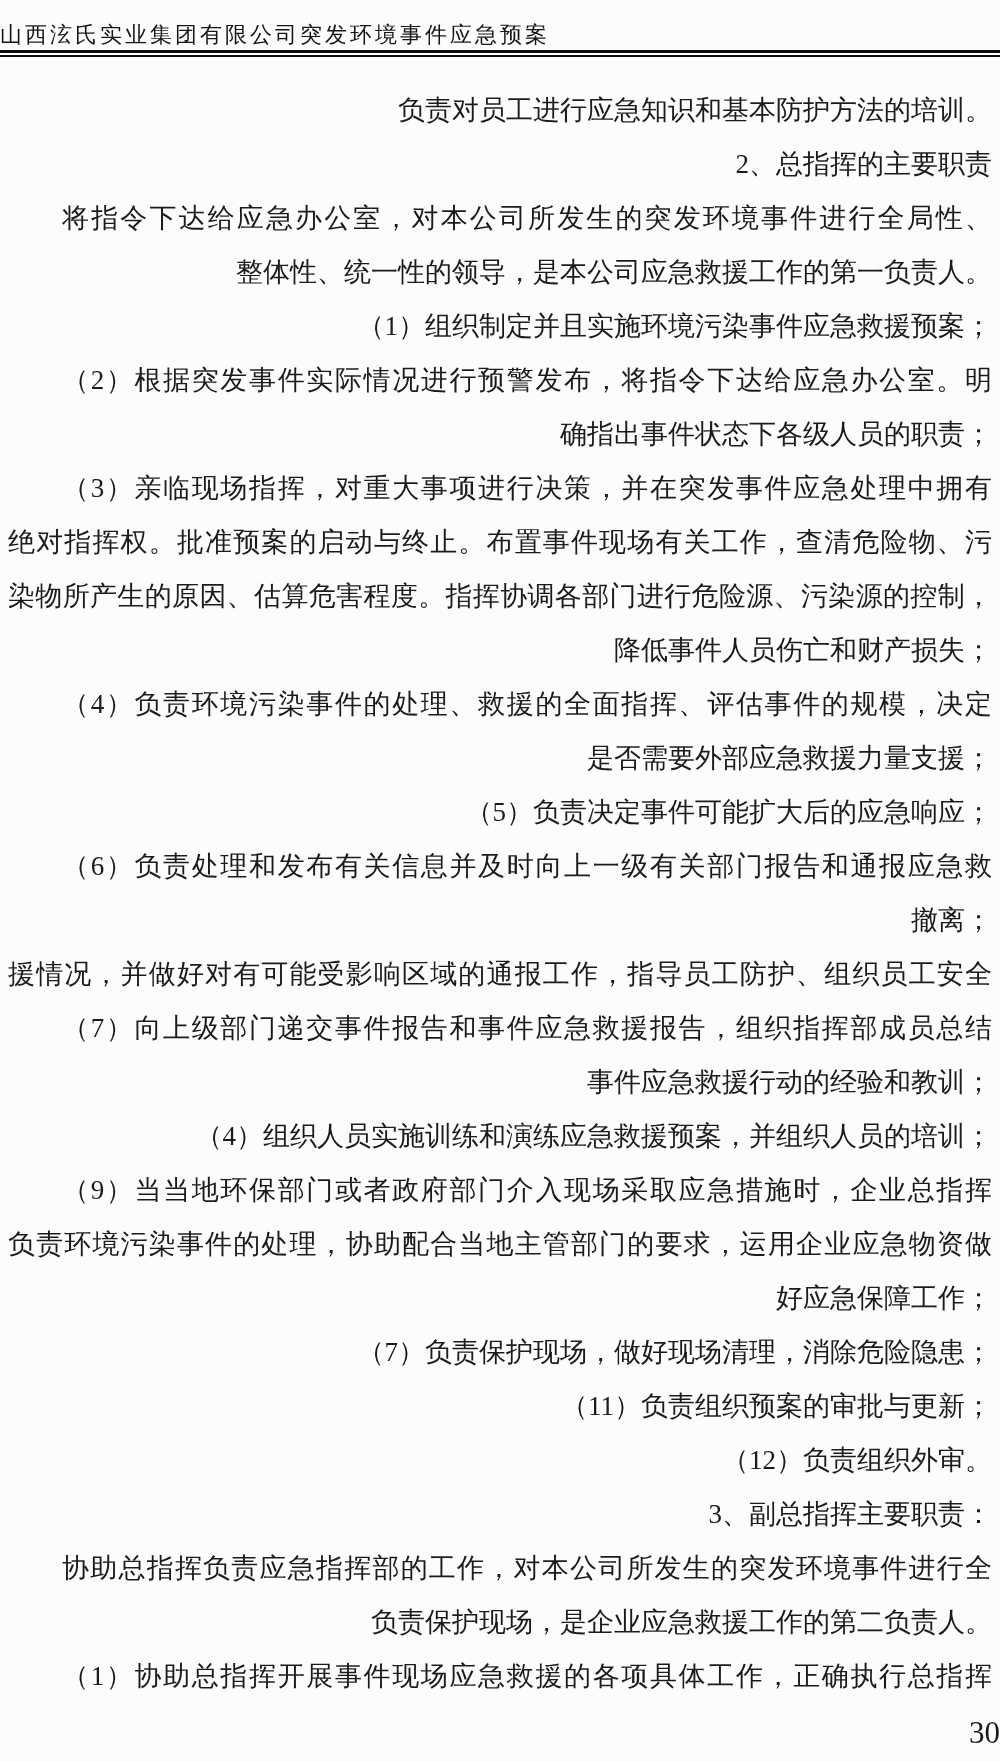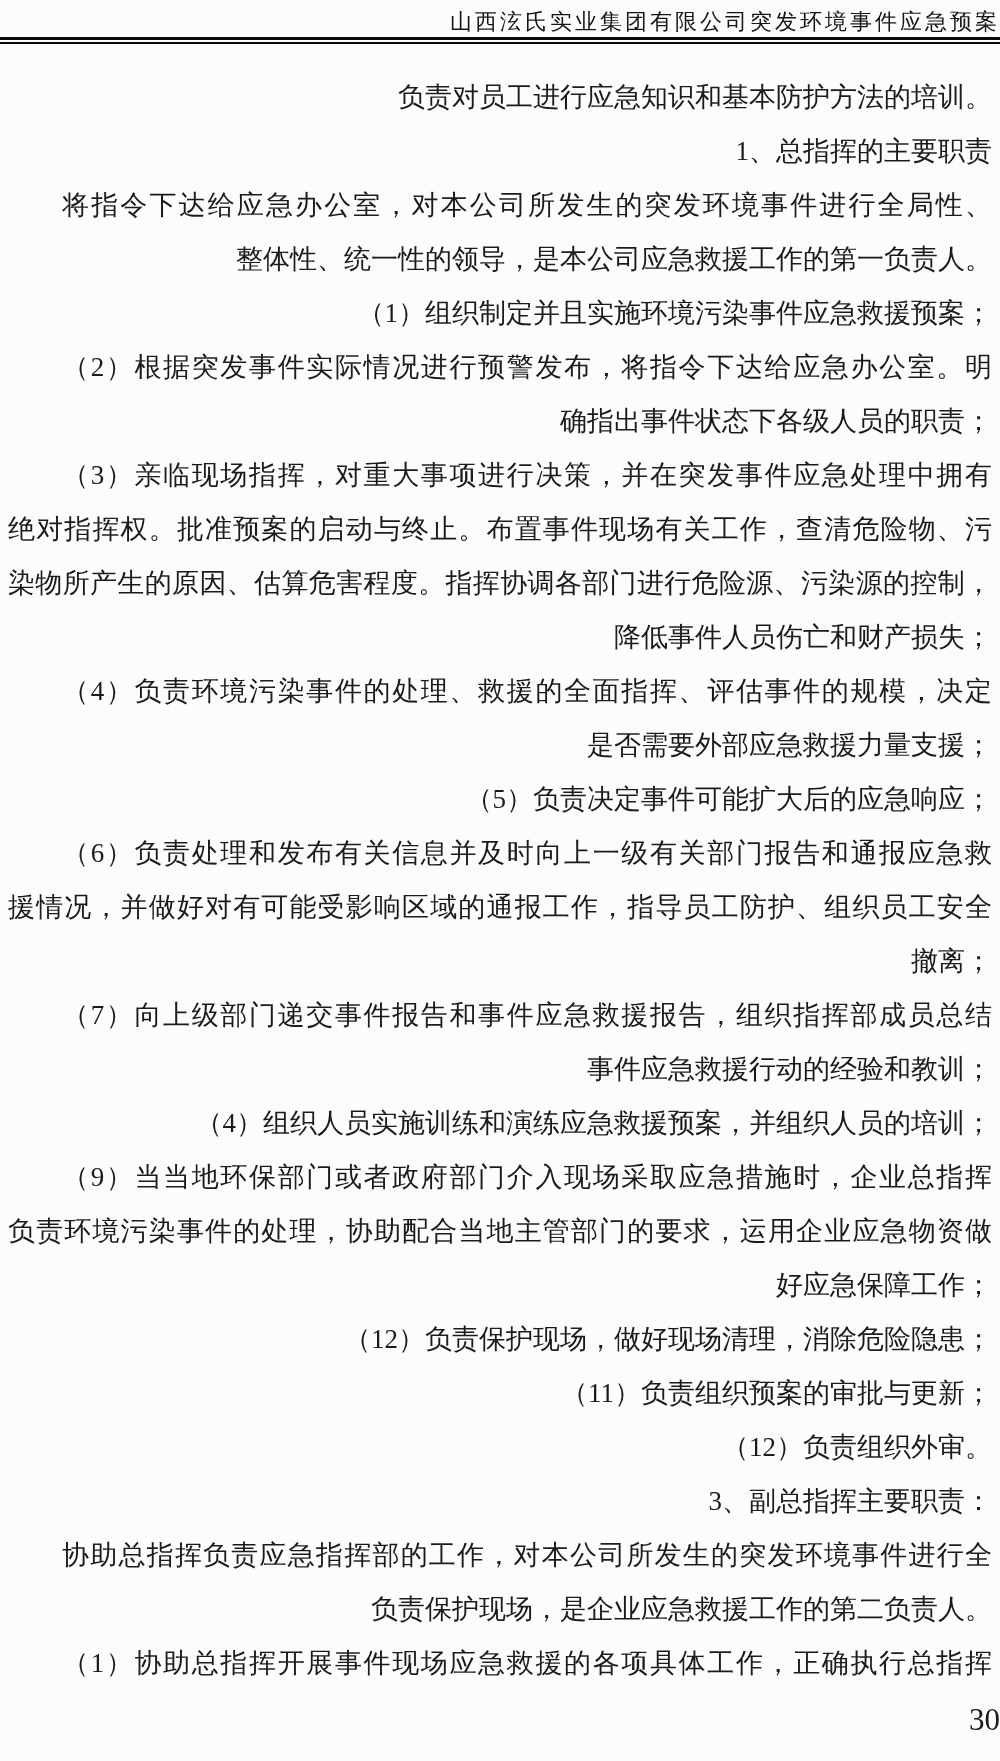--- a/index.html
+++ b/index.html
@@ -12,28 +12,27 @@
     width: 1000px;
     height: 1761px;
     margin: 0 auto;
     background: #fcfcfc;
     color: #1b1b1b;
     font-family: "Liberation Serif", "DejaVu Serif", serif;
     overflow: hidden;
     box-sizing: border-box;
   }
   .header-title {
-    margin-top: 9px;
-    text-align: right;
+    margin-top: 22px;
+    text-align: left;
     font-size: 22px;
     line-height: 26px;
     letter-spacing: 3px;
     color: #151515;
     white-space: nowrap;
-    padding-left: 48px;
   }
   .header-rule {
     margin-top: 2px;
     height: 2px;              
     border-top: 3px solid #0a0a0a;
     border-bottom: 2px solid #0a0a0a;
   }
   .doc-body {
     margin: 26px 8px 0 8px;
     font-size: 27px;
@@ -65,43 +64,43 @@
 
 <div class="page">
 
   <div>
     <div class="header-title">山西泫氏实业集团有限公司突发环境事件应急预案</div>
     <div class="header-rule"></div>
   </div>
 
   <div class="doc-body">
     <div class="line">负责对员工进行应急知识和基本防护方法的培训。</div>
-    <div class="line indent">1、总指挥的主要职责</div>
+    <div class="line indent">2、总指挥的主要职责</div>
     <div class="line indent fill">将指令下达给应急办公室，对本公司所发生的突发环境事件进行全局性、</div>
     <div class="line">整体性、统一性的领导，是本公司应急救援工作的第一负责人。</div>
     <div class="line indent">（1）组织制定并且实施环境污染事件应急救援预案；</div>
     <div class="line indent fill">（2）根据突发事件实际情况进行预警发布，将指令下达给应急办公室。明</div>
     <div class="line">确指出事件状态下各级人员的职责；</div>
     <div class="line indent fill">（3）亲临现场指挥，对重大事项进行决策，并在突发事件应急处理中拥有</div>
     <div class="line fill">绝对指挥权。批准预案的启动与终止。布置事件现场有关工作，查清危险物、污</div>
     <div class="line fill">染物所产生的原因、估算危害程度。指挥协调各部门进行危险源、污染源的控制，</div>
     <div class="line">降低事件人员伤亡和财产损失；</div>
     <div class="line indent fill">（4）负责环境污染事件的处理、救援的全面指挥、评估事件的规模，决定</div>
     <div class="line">是否需要外部应急救援力量支援；</div>
     <div class="line indent">（5）负责决定事件可能扩大后的应急响应；</div>
     <div class="line indent fill">（6）负责处理和发布有关信息并及时向上一级有关部门报告和通报应急救</div>
+    <div class="line">撤离；</div>
     <div class="line fill">援情况，并做好对有可能受影响区域的通报工作，指导员工防护、组织员工安全</div>
-    <div class="line">撤离；</div>
     <div class="line indent fill">（7）向上级部门递交事件报告和事件应急救援报告，组织指挥部成员总结</div>
     <div class="line">事件应急救援行动的经验和教训；</div>
     <div class="line indent">（4）组织人员实施训练和演练应急救援预案，并组织人员的培训；</div>
     <div class="line indent fill">（9）当当地环保部门或者政府部门介入现场采取应急措施时，企业总指挥</div>
     <div class="line fill">负责环境污染事件的处理，协助配合当地主管部门的要求，运用企业应急物资做</div>
     <div class="line">好应急保障工作；</div>
-    <div class="line indent">（12）负责保护现场，做好现场清理，消除危险隐患；</div>
+    <div class="line indent">（7）负责保护现场，做好现场清理，消除危险隐患；</div>
     <div class="line indent">（11）负责组织预案的审批与更新；</div>
     <div class="line indent">（12）负责组织外审。</div>
     <div class="line indent">3、副总指挥主要职责：</div>
     <div class="line indent fill">协助总指挥负责应急指挥部的工作，对本公司所发生的突发环境事件进行全</div>
     <div class="line">负责保护现场，是企业应急救援工作的第二负责人。</div>
     <div class="line indent fill">（1）协助总指挥开展事件现场应急救援的各项具体工作，正确执行总指挥</div>
   </div>
 
   <div class="footer">
     <span>30</span>

